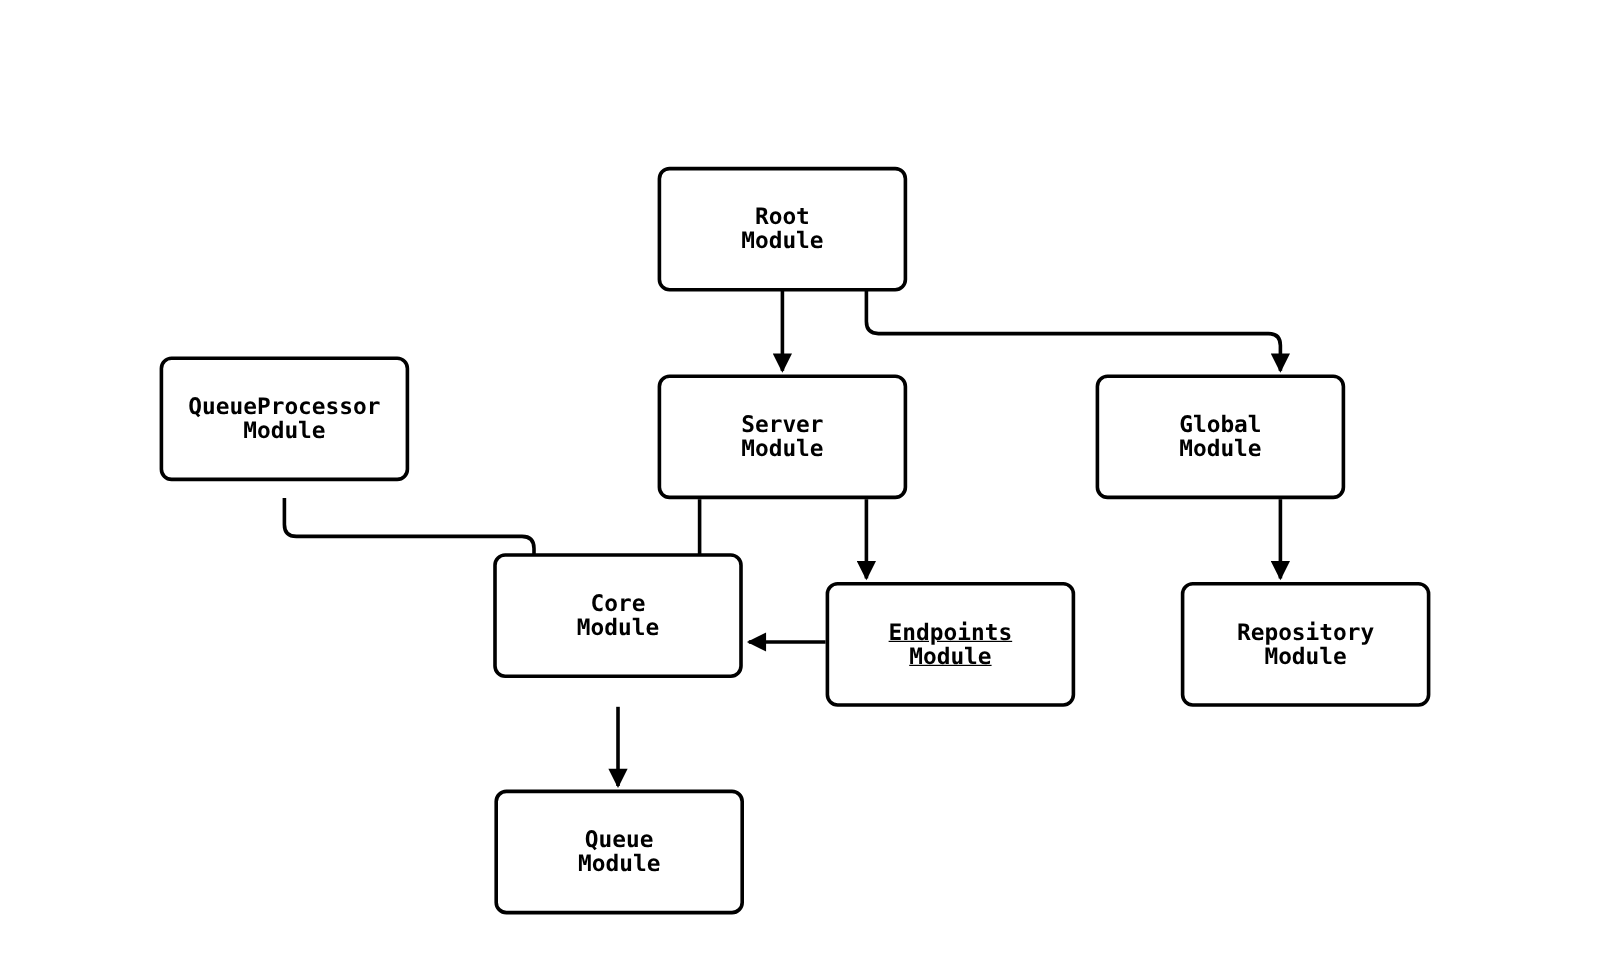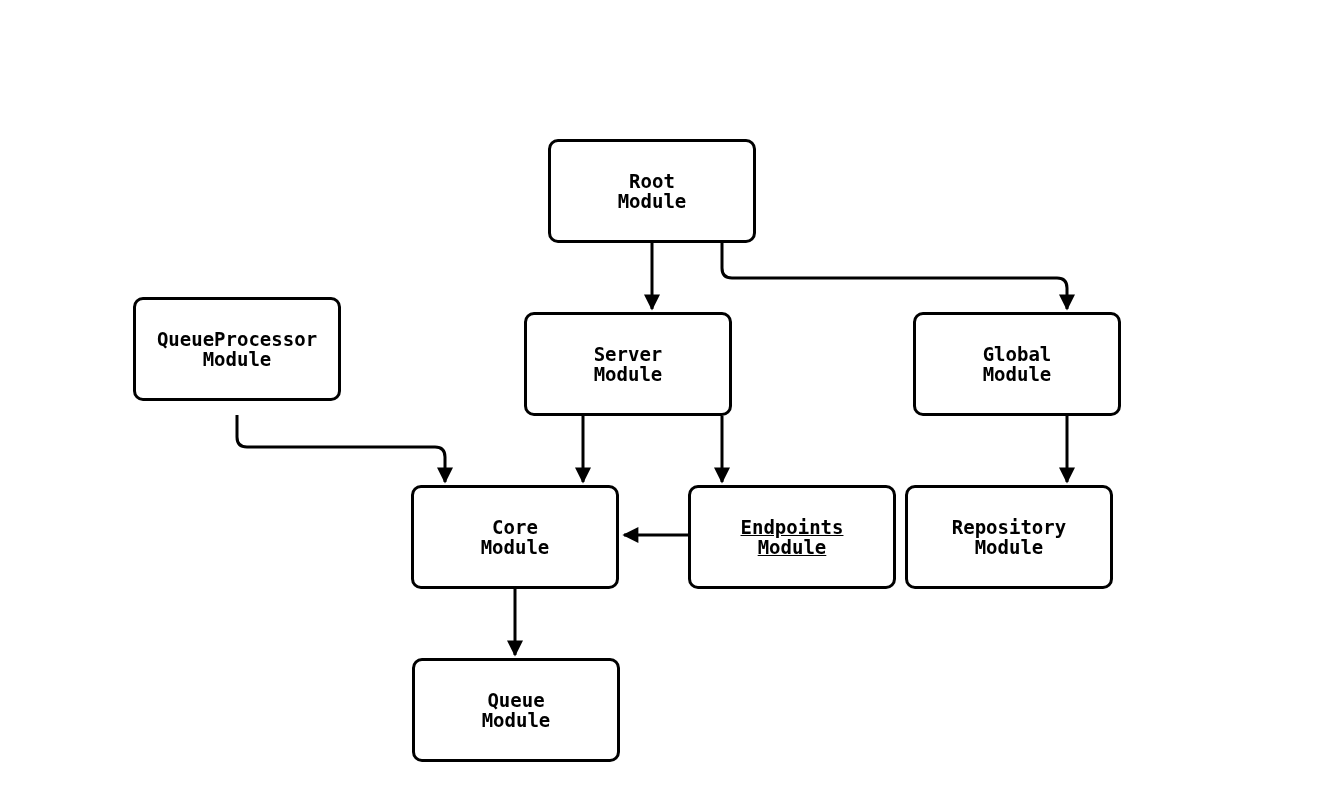--- a/index.html
+++ b/index.html
@@ -44,25 +44,25 @@
     white-space: pre;
     text-align: center;
     font-size: 19px;
     font-weight: bold;
     line-height: 20px;
     color: #000000;
   }
   
   .pos-root          { left: 548px; top: 94px;  }
   .pos-queueprocessor{ left: 133px; top: 252px; }
-  .pos-server        { left: 524px; top: 267px; }
+  .pos-server        { left: 548px; top: 267px; }
   .pos-global        { left: 913px; top: 267px; }
-  .pos-core          { left: 411px; top: 440px; }
+  .pos-core          { left: 411px; top: 416px; }
   .pos-endpoints     { left: 688px; top: 440px; text-decoration: underline; }
-  .pos-repository    { left: 905px; top: 440px; }
+  .pos-repository    { left: 984px; top: 440px; }
   .pos-queue         { left: 412px; top: 613px; }
 </style>
 </head>
 <body>
 
 <div class="canvas">
 
   <svg class="edges-layer" width="1337" height="809" viewBox="0 0 1337 809" xmlns="http://www.w3.org/2000/svg">
     <defs>
       <marker id="arrowhead" viewBox="0 0 10 10" refX="9" refY="5" markerWidth="20" markerHeight="16" orient="auto" markerUnits="userSpaceOnUse">

